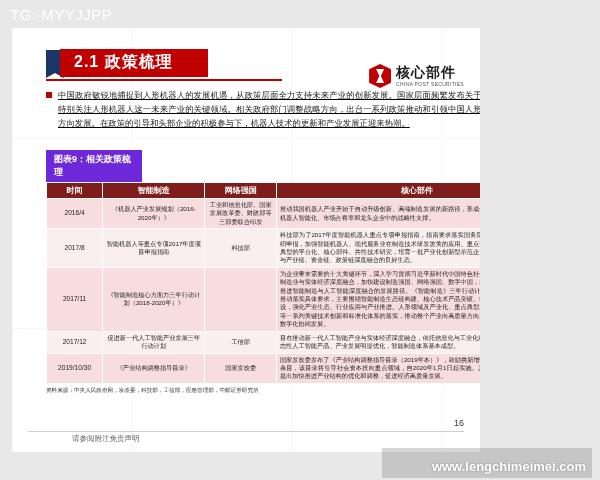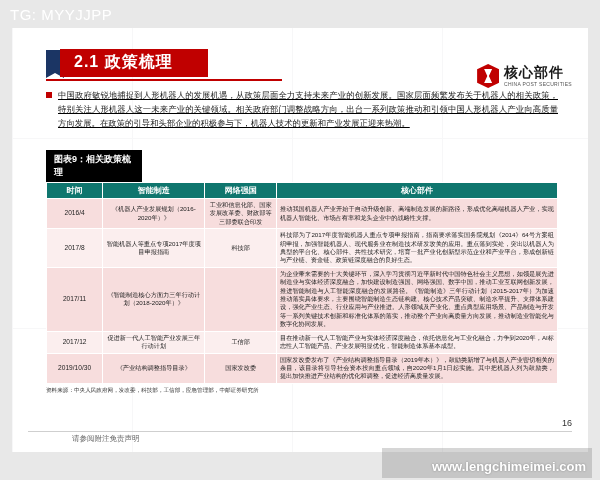--- a/index.html
+++ b/index.html
@@ -7,21 +7,21 @@
   body {
     width: 600px; height: 480px;
     background: #e8e8e8;
     font-family: "Liberation Sans", sans-serif;
     overflow: hidden;
     position: relative;
   }
   #slide {
     position: absolute;
     left: 12px; top: 28px;
-    width: 576px; height: 424px;
+    width: 468px; height: 424px;
     background: #ffffff;
     overflow: hidden;
   }
   
   #tg-tag {
     position: absolute;
     left: 10px; top: 6px;
     color: #ffffff;
     font-size: 15px;
     letter-spacing: 0.5px;
@@ -127,40 +127,40 @@
     font-family: "Liberation Sans", sans-serif;
   }
 
   
   .fig {
     position: absolute;
     left: 34px; top: 122px;
     width: 512px;
   }
   .fig-title {
-    background: #000000;
+    background: #6d28d9;
     color: #ffffff;
     font-size: 9px;
     font-weight: bold;
     padding: 3px 8px;
     display: inline-block;
     width: 96px;
   }
   table {
     border-collapse: collapse;
     width: 100%;
     table-layout: fixed;
   }
   th, td {
     border: 1px solid #ffffff;
     vertical-align: middle;
     padding: 2px 3px;
   }
   thead th {
-    background: #0f766e;
+    background: #7f1d1d;
     color: #ffffff;
     font-size: 8px;
     font-weight: bold;
     text-align: center;
     height: 16px;
   }
   tbody td {
     font-size: 6.2px;
     line-height: 8.4px;
     color: #222222;

